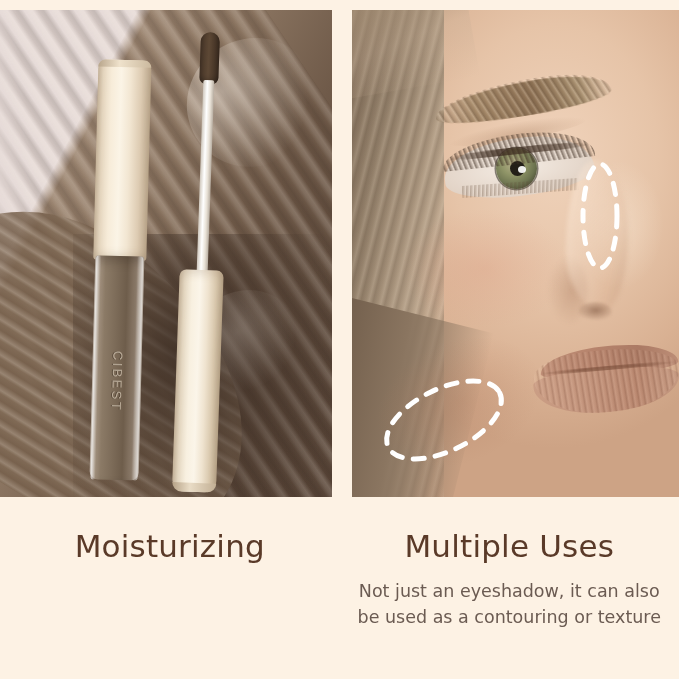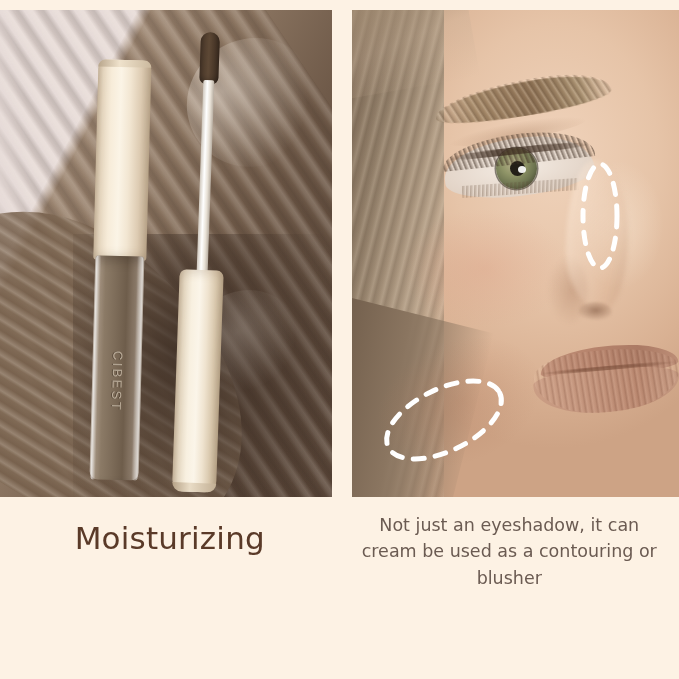--- a/index.html
+++ b/index.html
@@ -504,21 +504,21 @@
   .captions {
     position: absolute;
     top: 497px;
     left: 0;
     width: 679px;
     height: 182px;
     display: flex;
   }
   .caption-col {
     width: 50%;
-    padding: 0 10px;
+    padding: 8px 10px;
     text-align: center;
   }
   .caption-title {
     font-family: "DejaVu Sans", sans-serif;
     font-size: 31px;
     font-weight: 400;
     color: #5a3a28;
     letter-spacing: 0.2px;
     margin-top: 24px;
     line-height: 1.1;
@@ -610,18 +610,19 @@
 
   </div>
 
   <div class="captions">
 
     <div class="caption-col">
       <div class="caption-title">Moisturizing</div>
     </div>
 
     <div class="caption-col">
-      <div class="caption-body">Not just an eyeshadow, it can cream be used as a contouring or blusher</div>
+      <div class="caption-title">Multiple Uses</div>
+      <div class="caption-body">Not just an eyeshadow, it can also be used as a contouring or texture</div>
     </div>
 
   </div>
 
 </div>
 
 </body></html>

